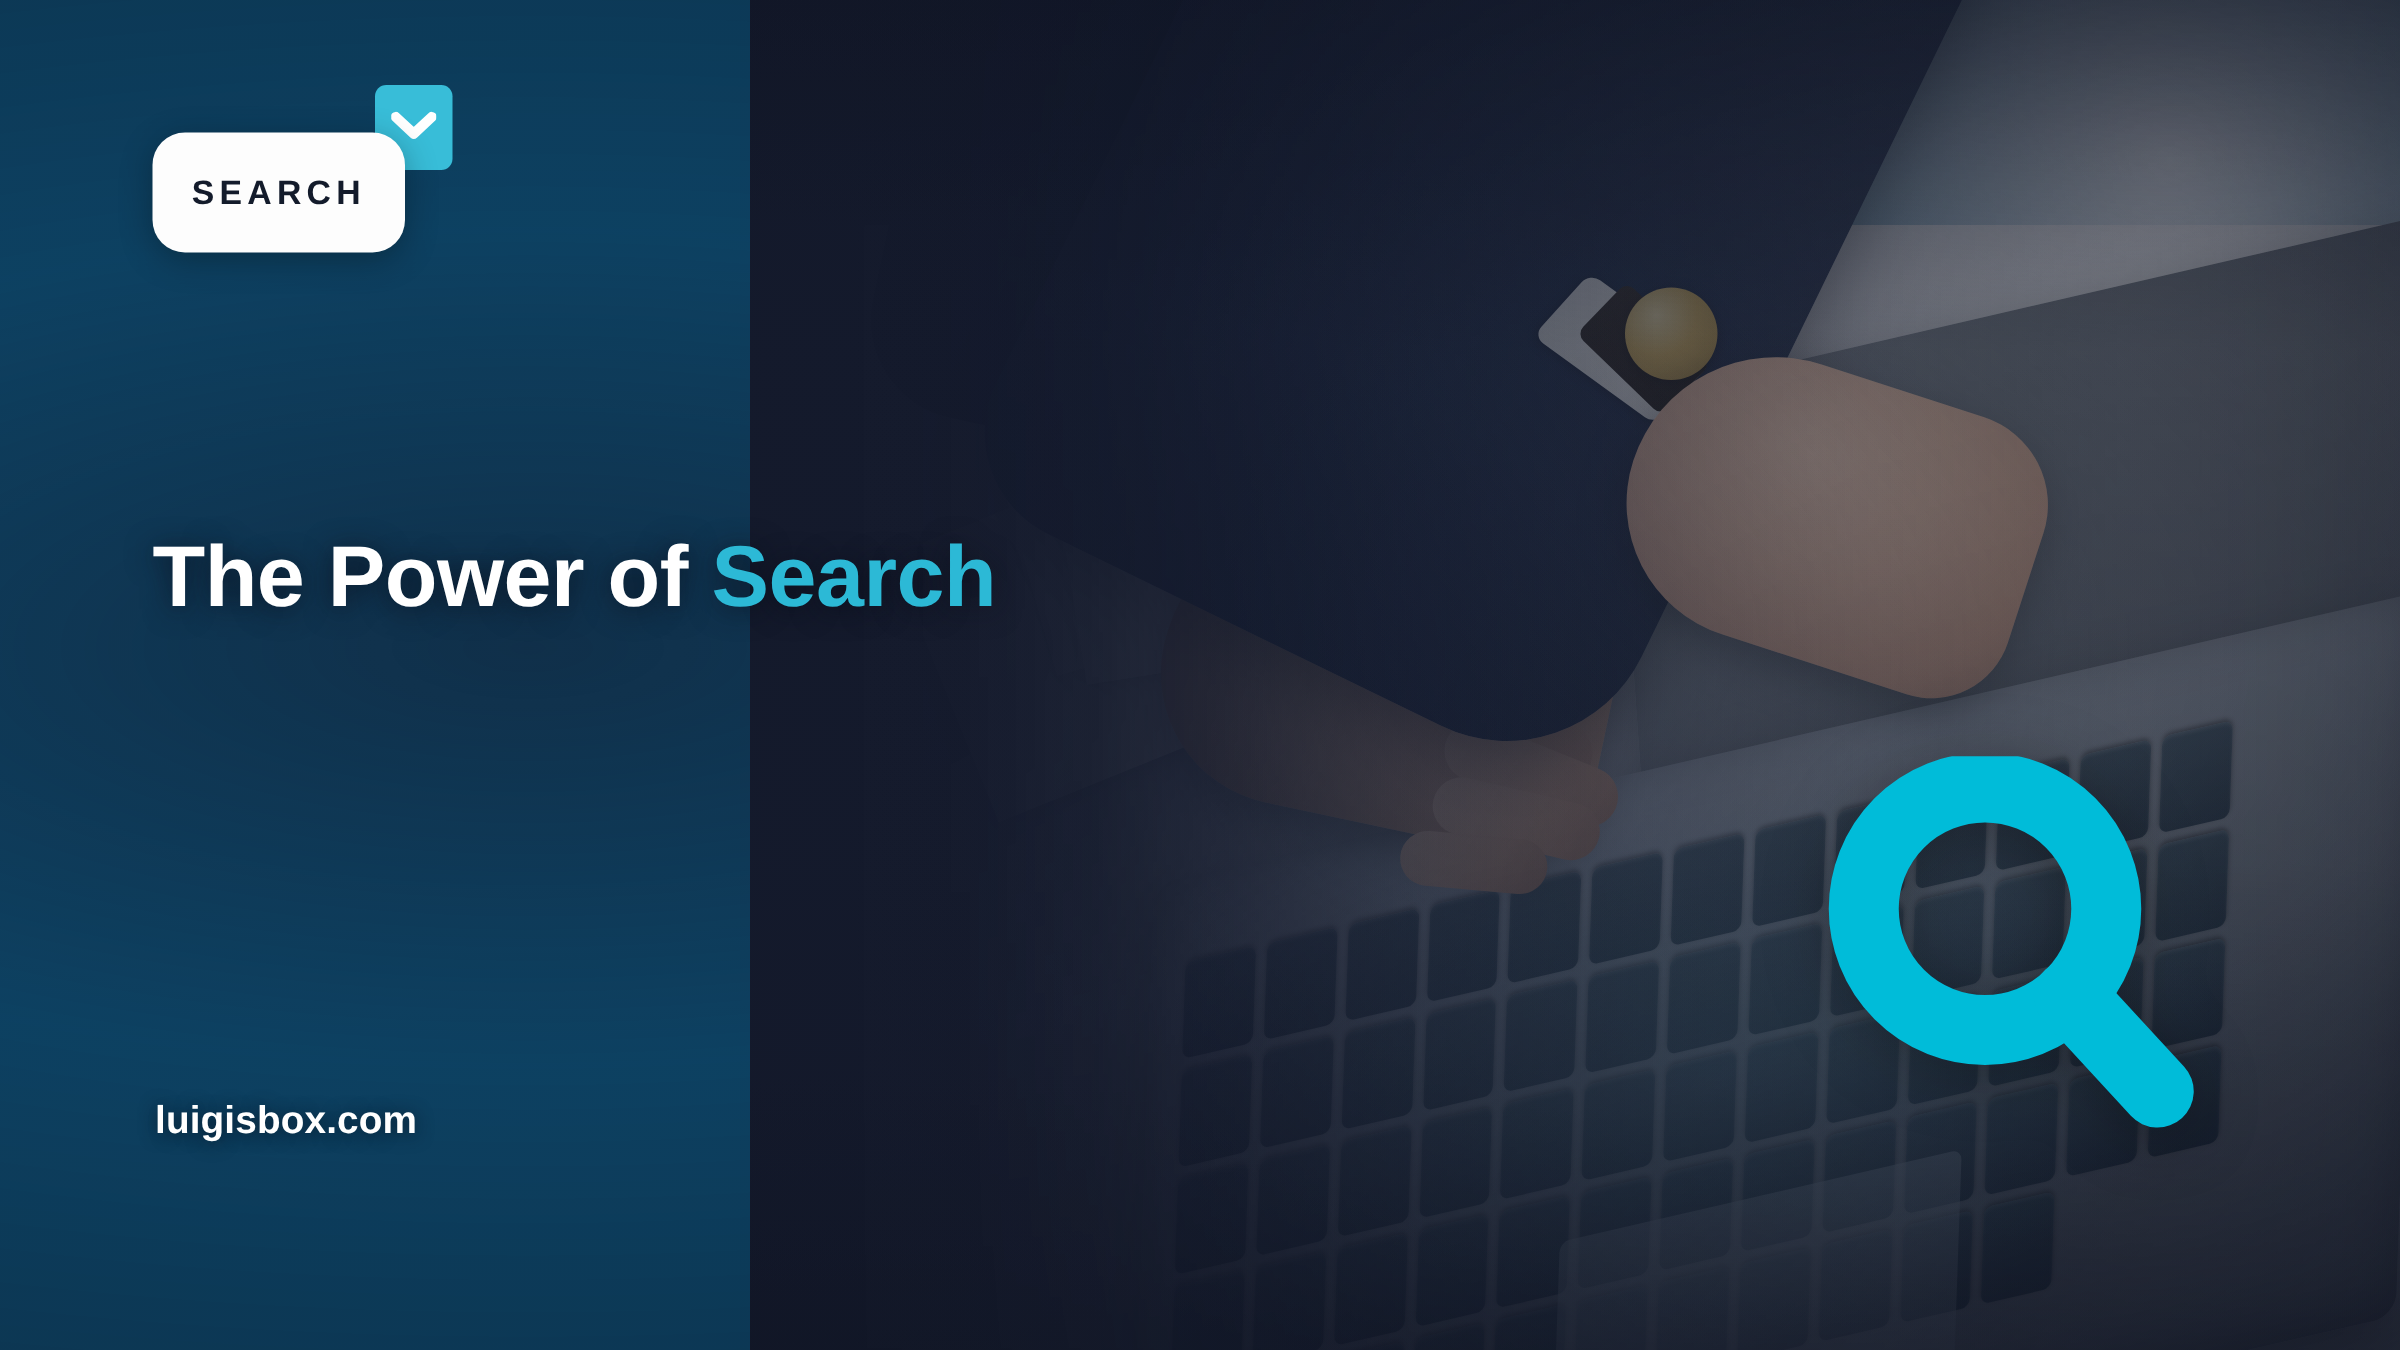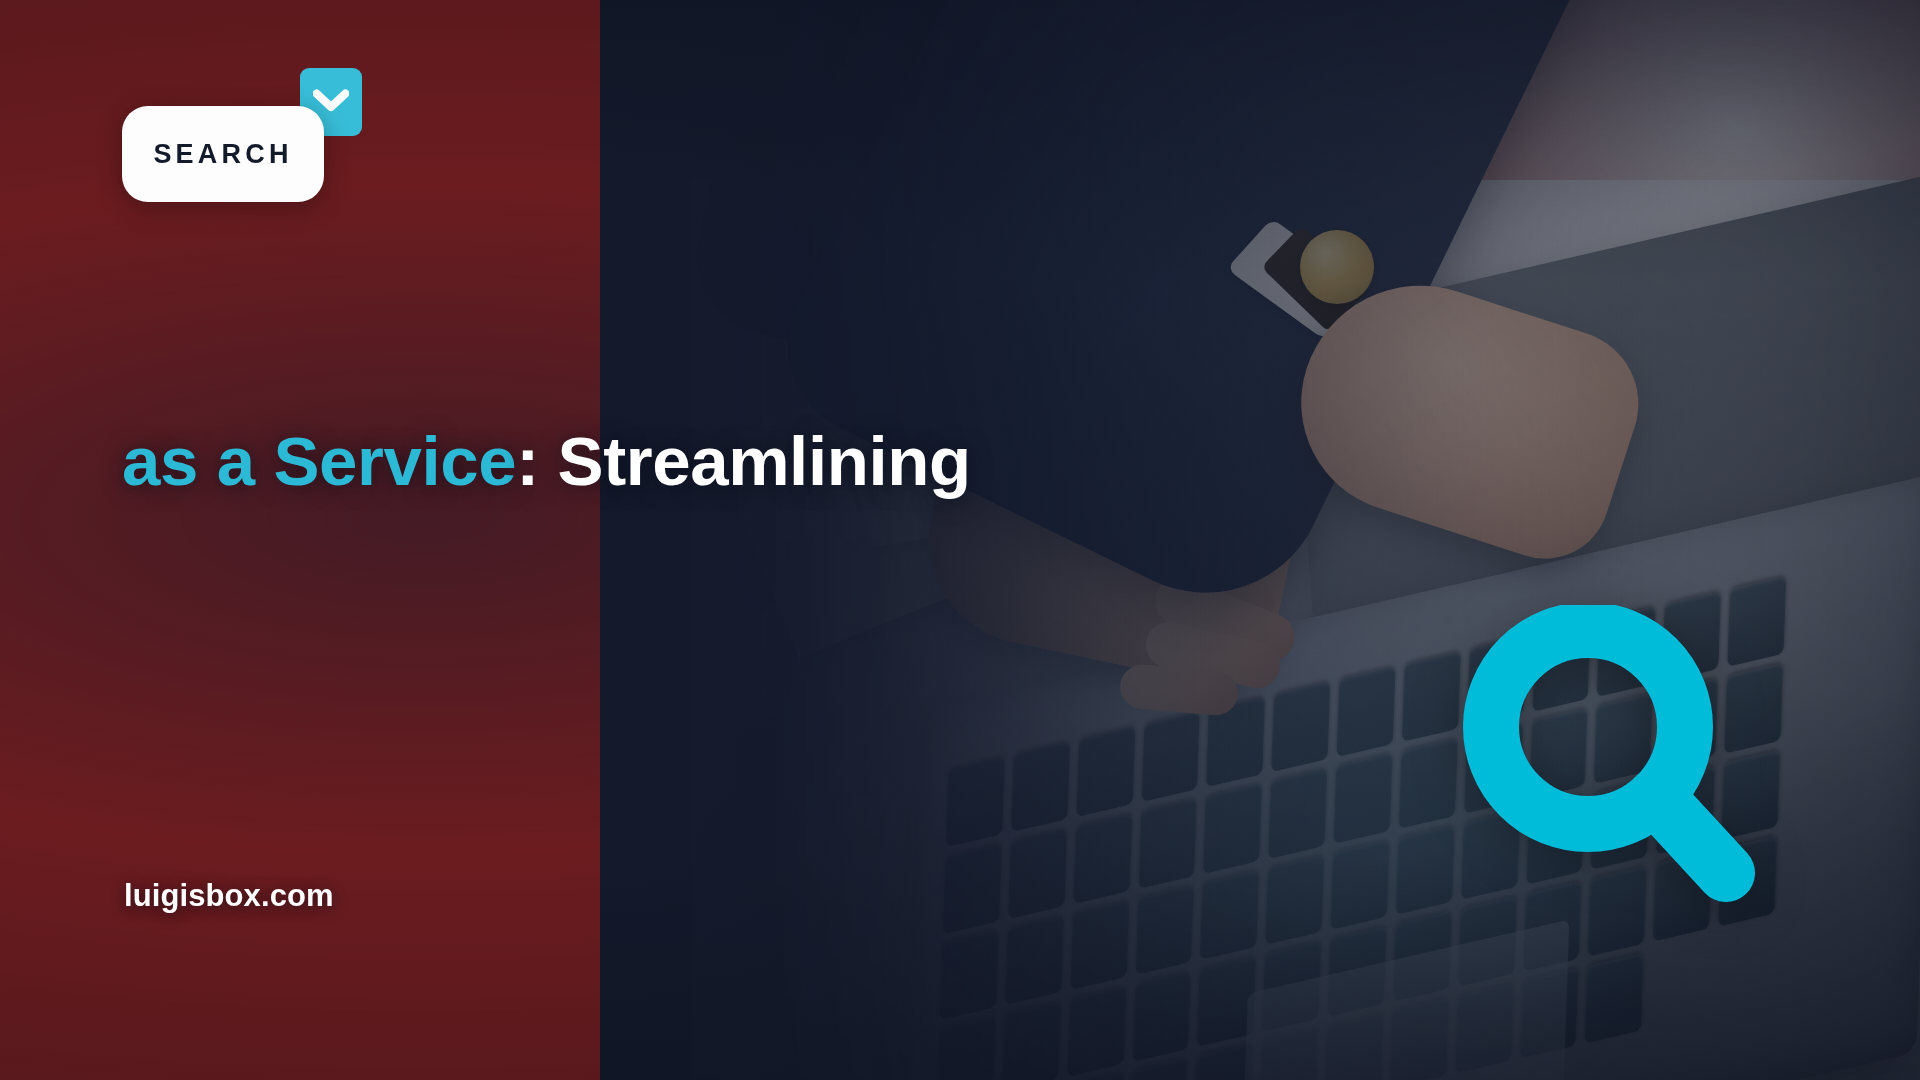--- a/index.html
+++ b/index.html
@@ -8,21 +8,21 @@
     background:#141a2c;
     font-family:"Liberation Sans", sans-serif;
     position:relative;
   }
 
   
   #banner {
     position:absolute; inset:0;
     width:1920px; height:1080px;
     overflow:hidden;
-    background:#7f1d1d;
+    background:#0c4a6e;
   }
 
   
   .photo {
     position:absolute;
     left:600px; top:0; width:1320px; height:1080px;
     overflow:hidden;
   }
   .photo-layer { position:absolute; inset:0; }
 
@@ -358,21 +358,21 @@
         </svg>
       </span>
     </div>
     <div class="logo-pill">
       <span class="logo-word">SEARCH</span>
     </div>
   </div>
 
   <h1 class="headline">
     <span class="hl-line">
-      <span class="accent">as a Service</span><span>: Streamlining</span>
+      <span>The Power of </span><span class="accent">Search</span>
     </span>
   </h1>
 
   <div class="site-url">luigisbox.com</div>
 
   <div class="magnifier">
     <svg viewBox="0 0 310 310" aria-hidden="true">
       <circle cx="128" cy="122" r="97" fill="none" stroke="#00bcd9" stroke-width="56"></circle>
       <line x1="196" y1="192" x2="266" y2="268" stroke="#00bcd9" stroke-width="58" stroke-linecap="round"></line>
     </svg>

